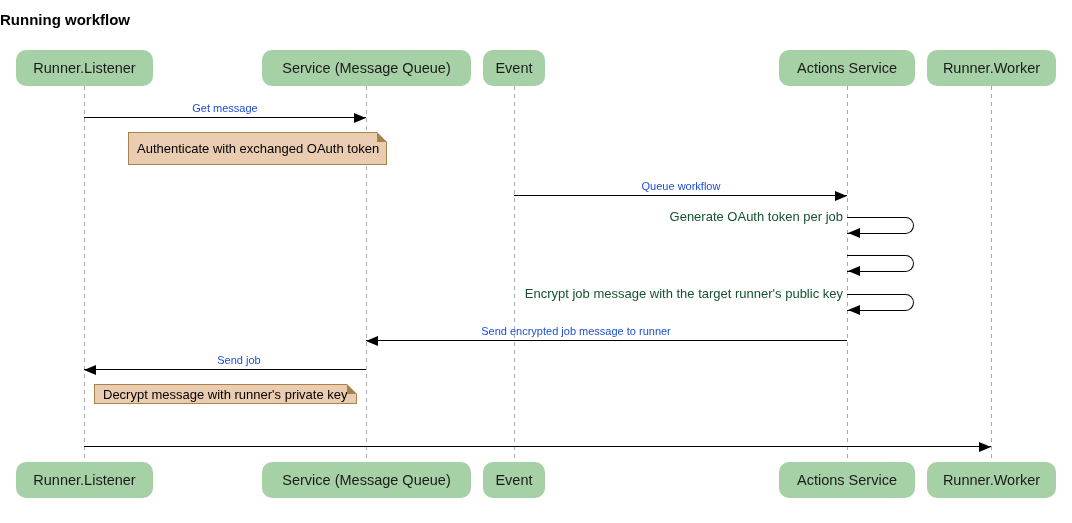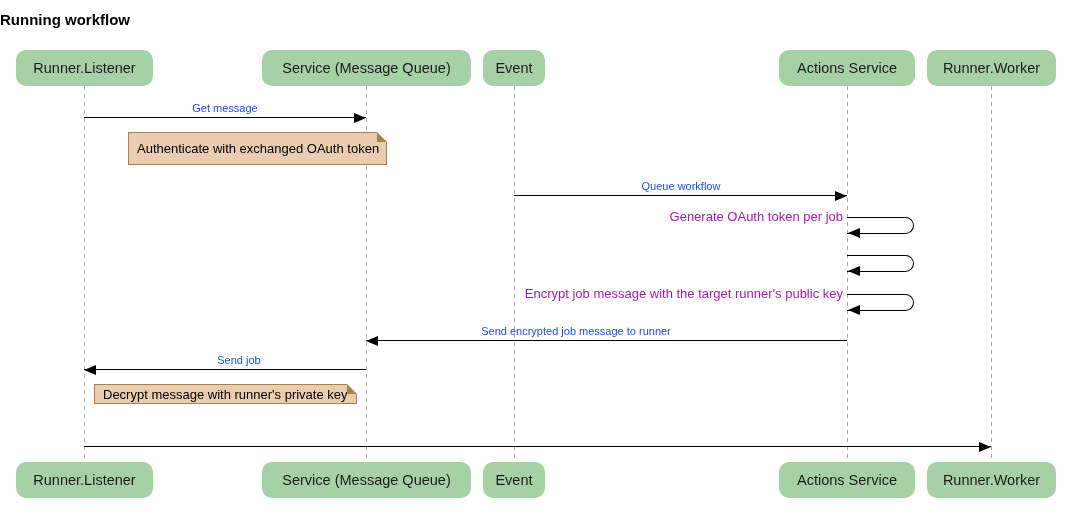--- a/index.html
+++ b/index.html
@@ -49,21 +49,21 @@
     line-height: 16px;
     white-space: nowrap;
     color: #1d4ed8;
   }
   .self-label {
     position: absolute;
     text-align: left;
     font-size: 13px;
     line-height: 16px;
     white-space: nowrap;
-    color: #a21caf;
+    color: #14532d;
   }
   .msg-line {
     position: absolute;
     height: 1px;
     background: var(--arrow-color, #000000);
   }
   .head-right {
     position: absolute;
     width: 0; height: 0;
     border-top: 5px solid transparent;

